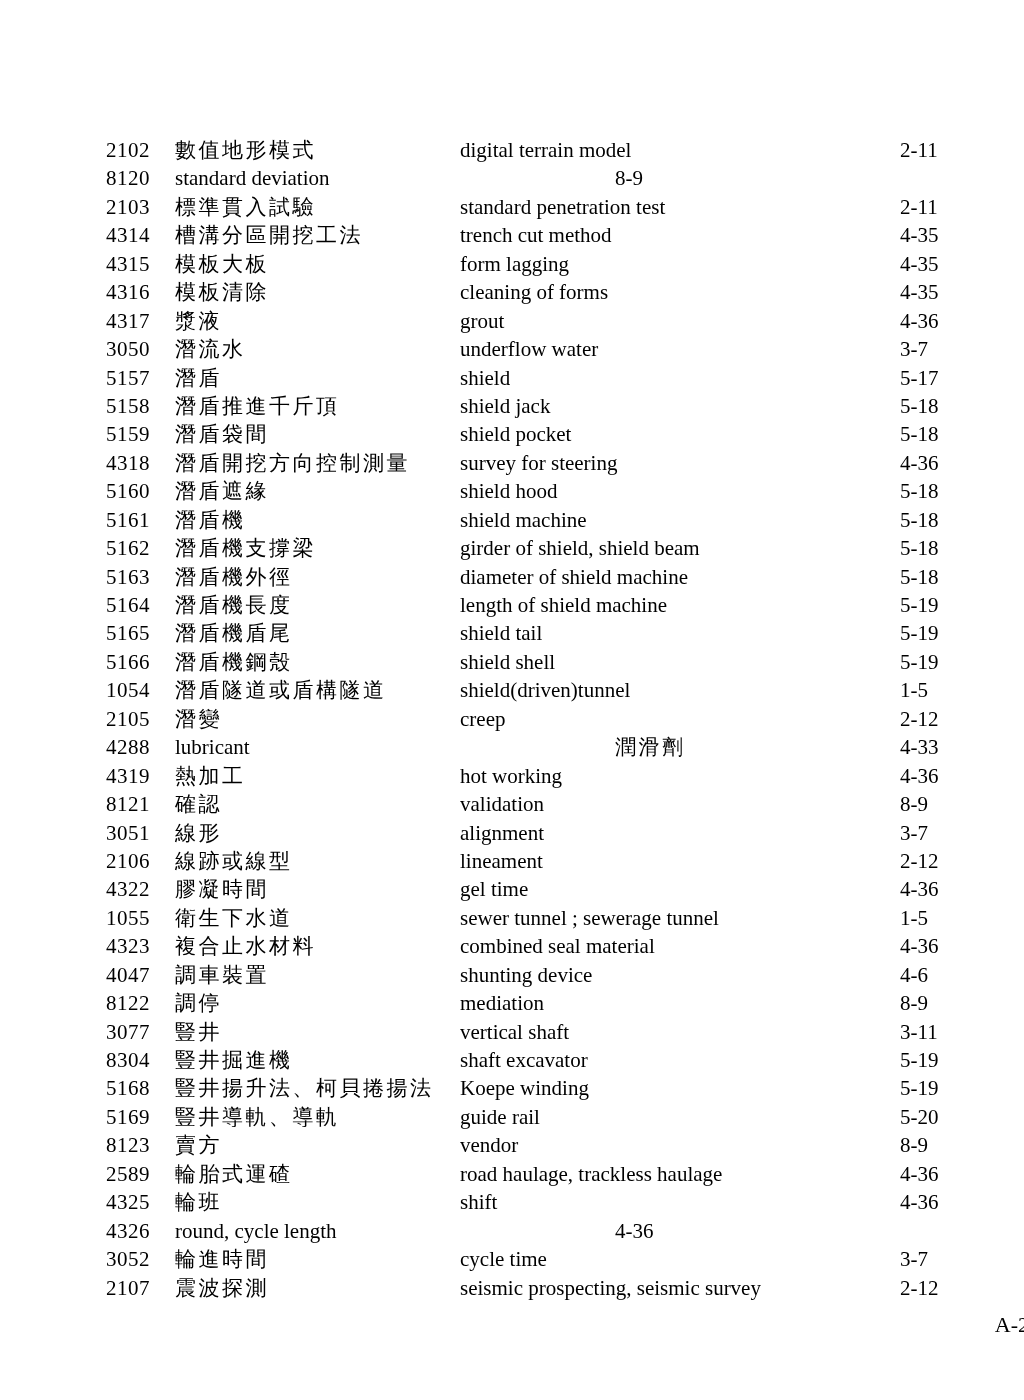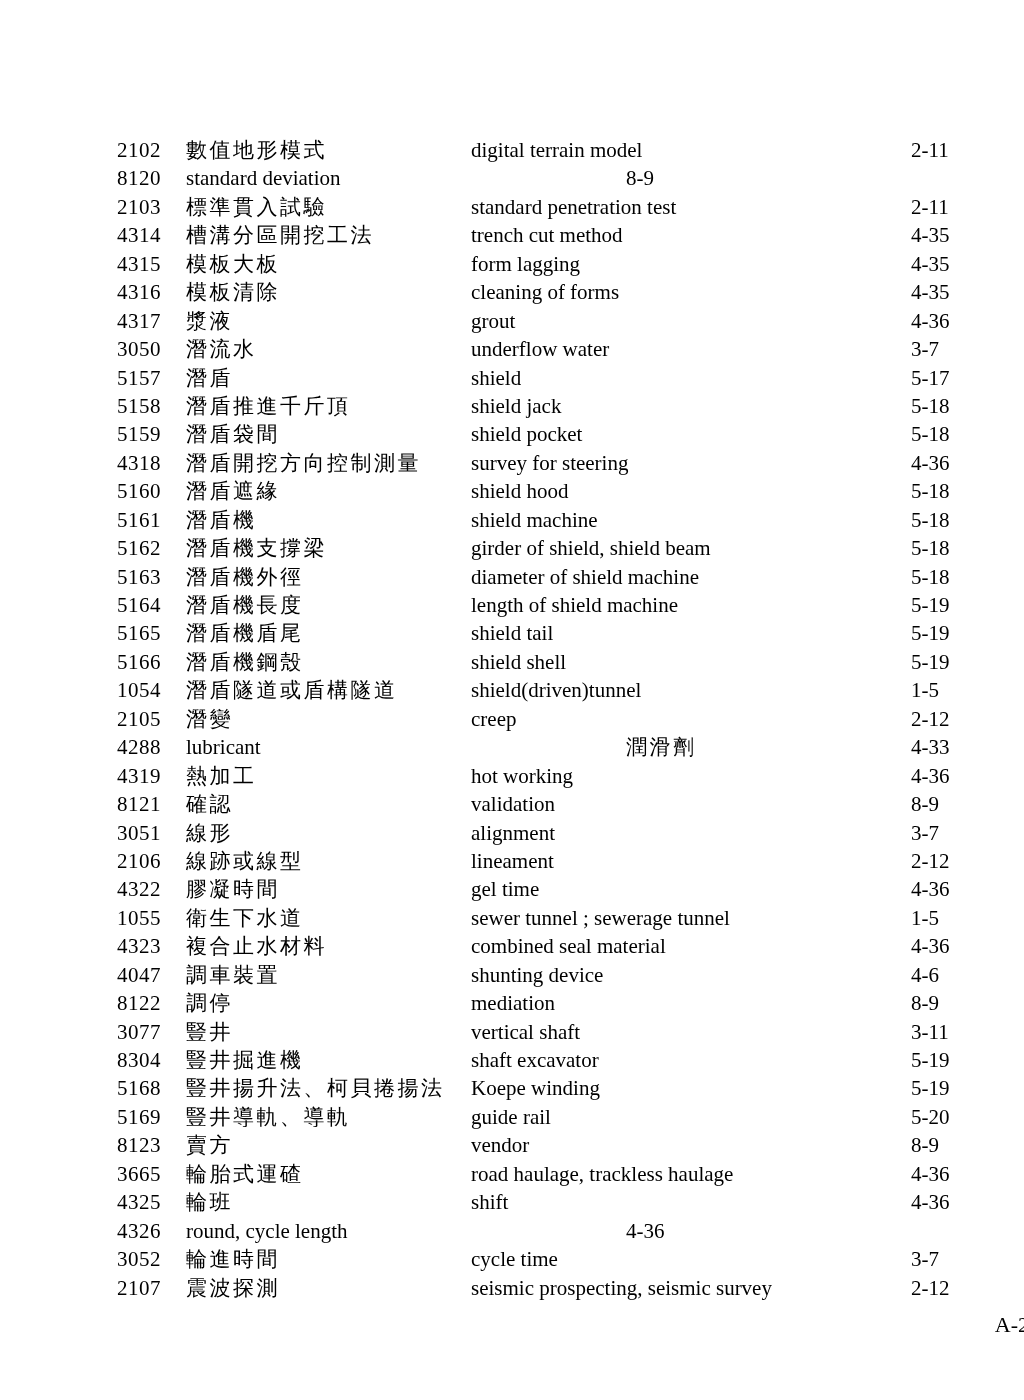--- a/index.html
+++ b/index.html
@@ -17,21 +17,20 @@
   }
   .page {
     position: absolute;
     inset: 0;
   }
   .table {
     position: absolute;
     top: 109px;
     left: 0;
     right: 0;
-    padding-left: 11px;
   }
   .row {
     display: flex;
     align-items: baseline;
     height: 28.45px;
     line-height: 28.45px;
     font-size: 21px;
     white-space: nowrap;
   }
   .cell { display: inline-block; }
@@ -276,21 +275,21 @@
         <span class="cell en">guide rail</span>
         <span class="cell ref">5-20</span>
       </div>
       <div class="row">
         <span class="cell id">8123</span>
         <span class="cell zh">賣方</span>
         <span class="cell en">vendor</span>
         <span class="cell ref">8-9</span>
       </div>
       <div class="row">
-        <span class="cell id">3665</span>
+        <span class="cell id">2589</span>
         <span class="cell zh">輪胎式運碴</span>
         <span class="cell en">road haulage, trackless haulage</span>
         <span class="cell ref">4-36</span>
       </div>
       <div class="row">
         <span class="cell id">4325</span>
         <span class="cell zh">輪班</span>
         <span class="cell en">shift</span>
         <span class="cell ref">4-36</span>
       </div>

